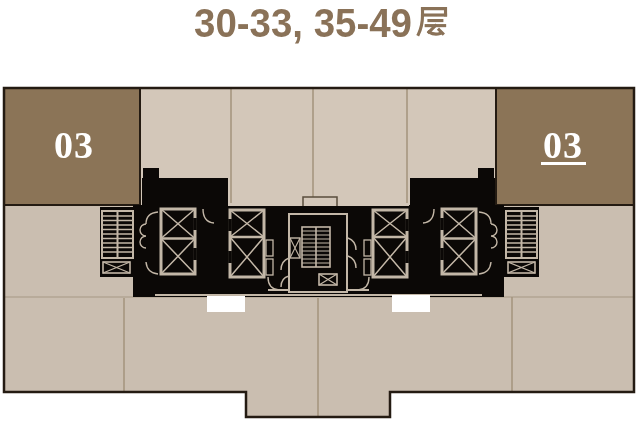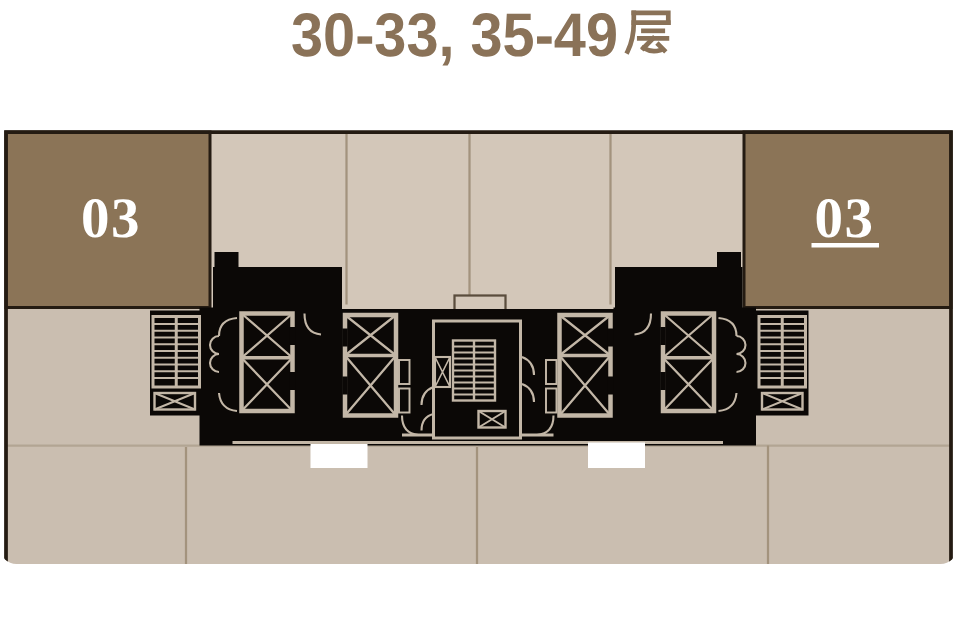--- a/index.html
+++ b/index.html
@@ -1,18 +1,18 @@
 <!DOCTYPE html>
 <html><head>
 <meta charset="utf-8">
 <style>
   html,body{margin:0;padding:0;background:#ffffff;}
   .stage{
-    position:relative;width:638px;height:376px;overflow:hidden;
-    background:#ffffff;font-family:"Liberation Sans",sans-serif;border-radius:11px;
+    position:relative;width:638px;height:421px;overflow:hidden;
+    background:#ffffff;font-family:"Liberation Sans",sans-serif;
   }
   svg.plan{position:absolute;left:0;top:0;display:block;}
   .t-title{font-family:"Liberation Sans",sans-serif;font-weight:bold;}
   .t-unit{font-family:"Liberation Serif",serif;font-weight:bold;letter-spacing:1px;}
 </style>
 </head>
 <body>
 
 <div class="stage">
 <svg class="plan" viewBox="0 0 638 421" width="638" height="421">

